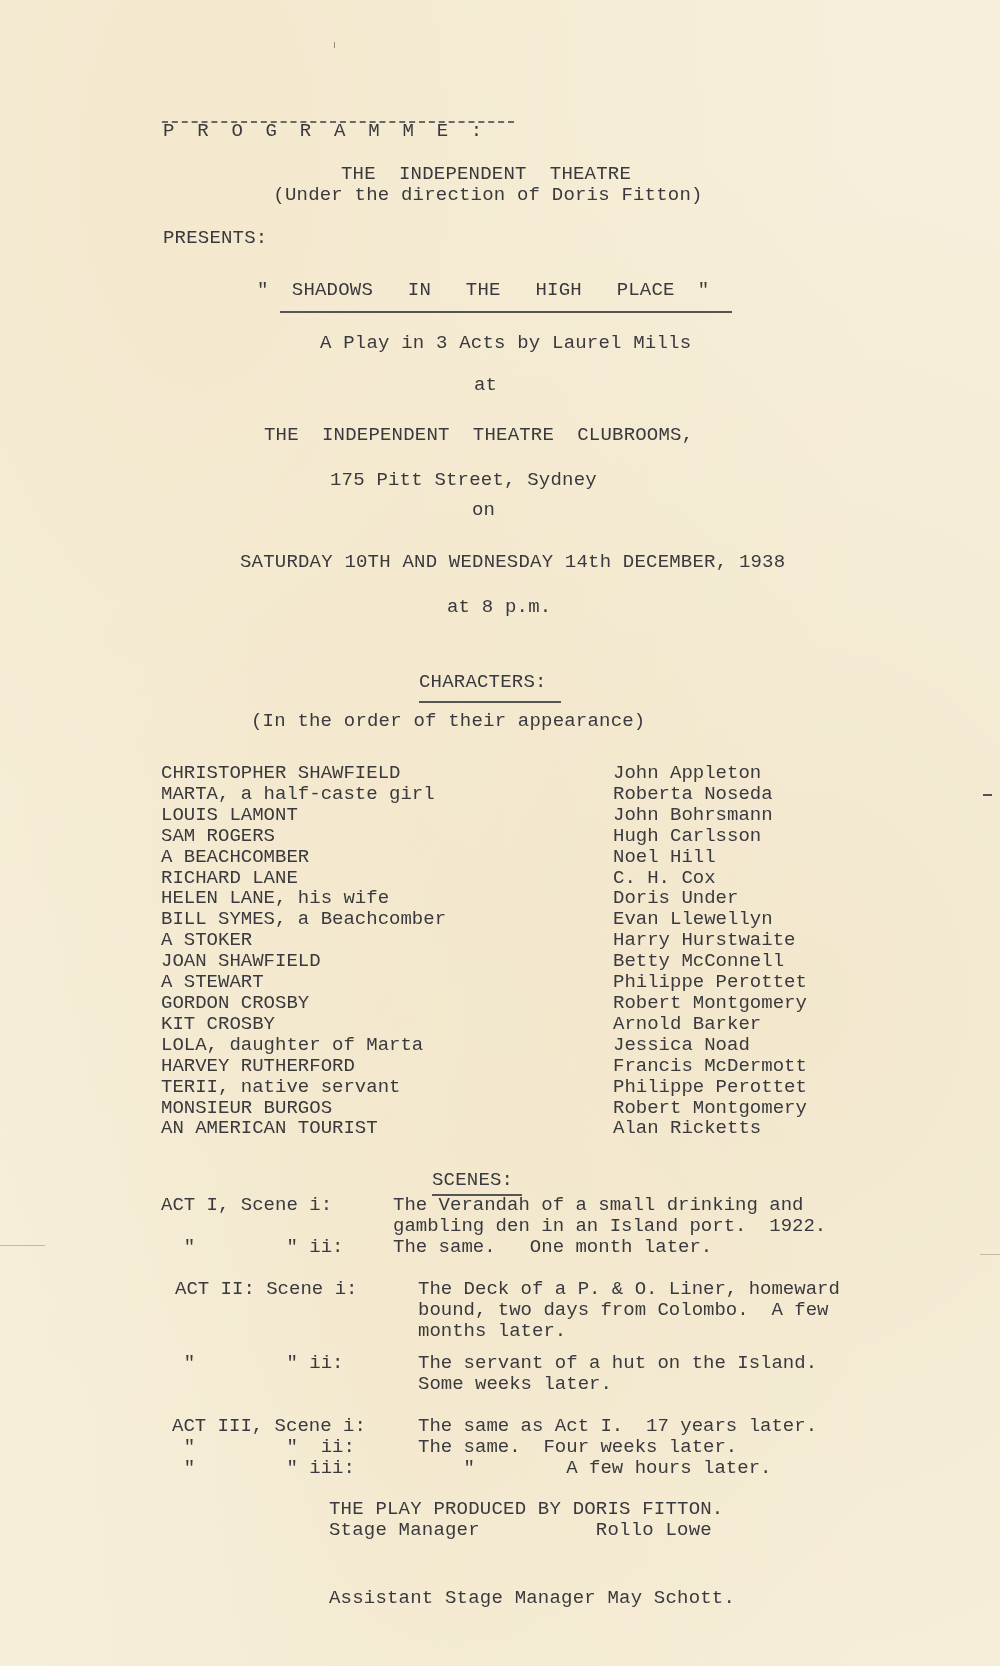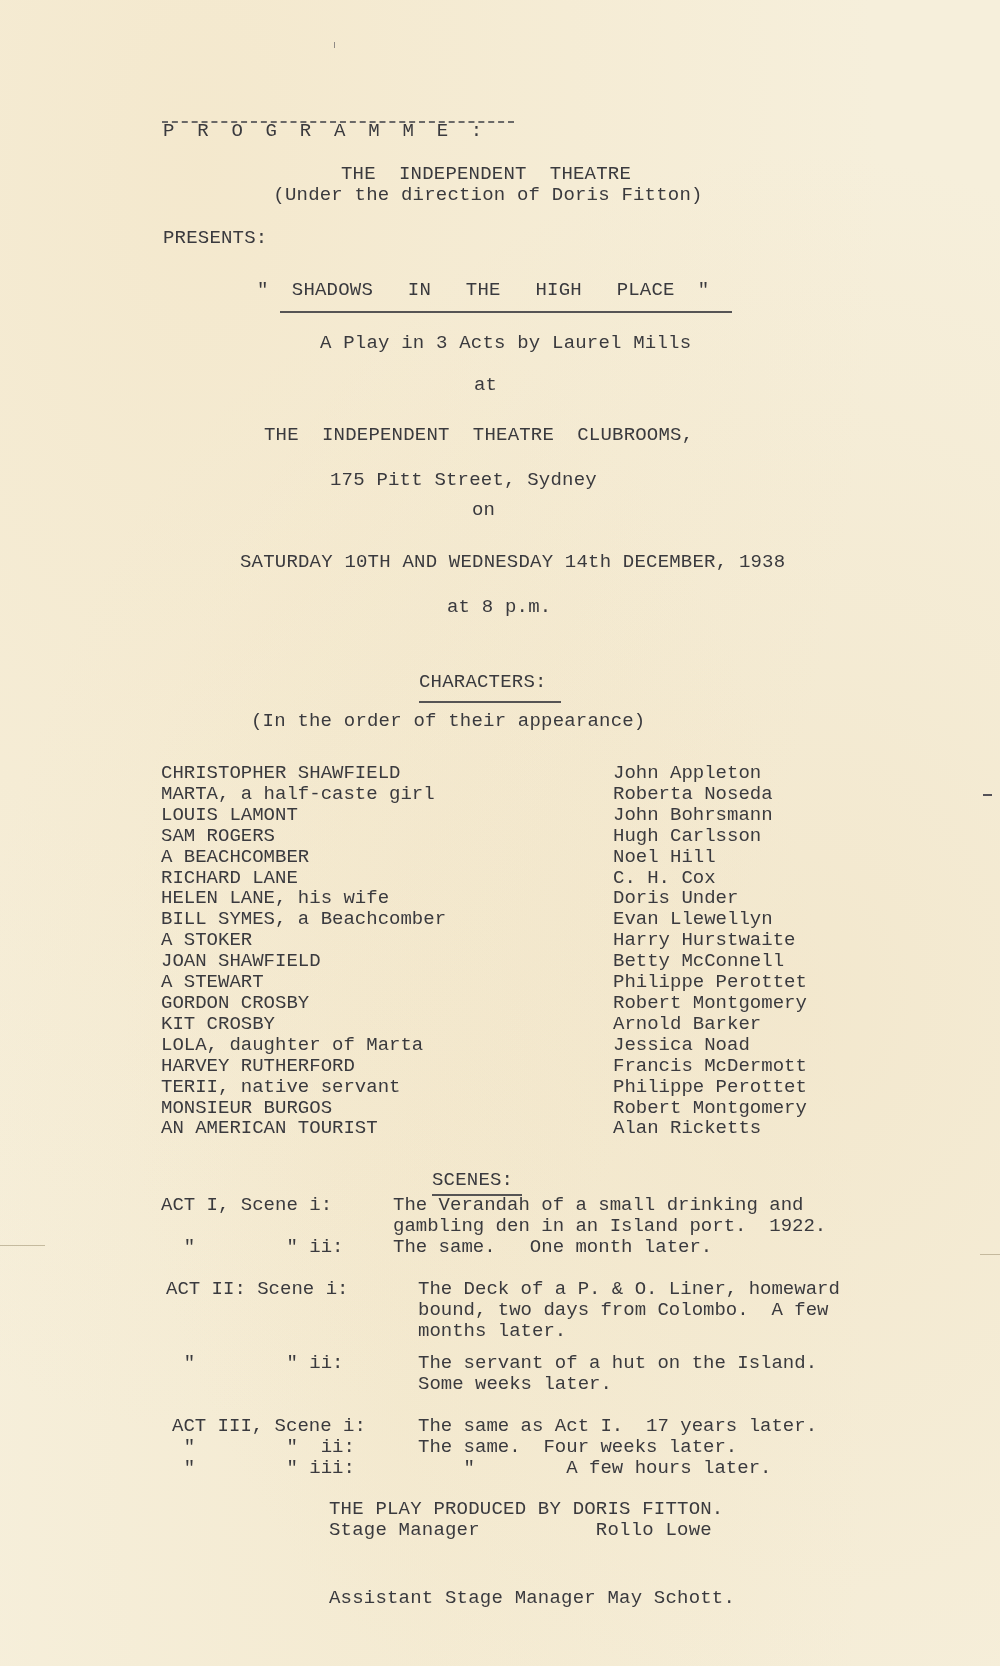--- a/index.html
+++ b/index.html
@@ -138,21 +138,21 @@
 
 <div class="t" style="left:432px; top:1170px;">SCENES:</div>
 <div class="rule" style="left:432px; top:1194px; width:90px; height:1.5px;"></div>
 
 <div class="scene-row" style="left:161px; top:1195px;">ACT I, Scene i:</div>
 <div class="scene-row" style="left:393px; top:1195px;">The Verandah of a small drinking and</div>
 <div class="scene-row" style="left:393px; top:1216px;">gambling den in an Island port.  1922.</div>
 <div class="scene-row" style="left:161px; top:1237px;">  "        " ii:</div>
 <div class="scene-row" style="left:393px; top:1237px;">The same.   One month later.</div>
 
-<div class="scene-row" style="left:166px; top:1279px;">ACT II: Scene i:</div>
+<div class="scene-row" style="left:175px; top:1279px;">ACT II: Scene i:</div>
 <div class="scene-row" style="left:418px; top:1279px;">The Deck of a P. &amp; O. Liner, homeward</div>
 <div class="scene-row" style="left:418px; top:1300px;">bound, two days from Colombo.  A few</div>
 <div class="scene-row" style="left:418px; top:1321px;">months later.</div>
 <div class="scene-row" style="left:161px; top:1353px;">  "        " ii:</div>
 <div class="scene-row" style="left:418px; top:1353px;">The servant of a hut on the Island.</div>
 <div class="scene-row" style="left:418px; top:1374px;">Some weeks later.</div>
 
 <div class="scene-row" style="left:161px; top:1416px;margin-left:11px;">ACT III, Scene i:</div>
 <div class="scene-row" style="left:418px; top:1416px;">The same as Act I.  17 years later.</div>
 <div class="scene-row" style="left:161px; top:1437px;">  "        "  ii:</div>

